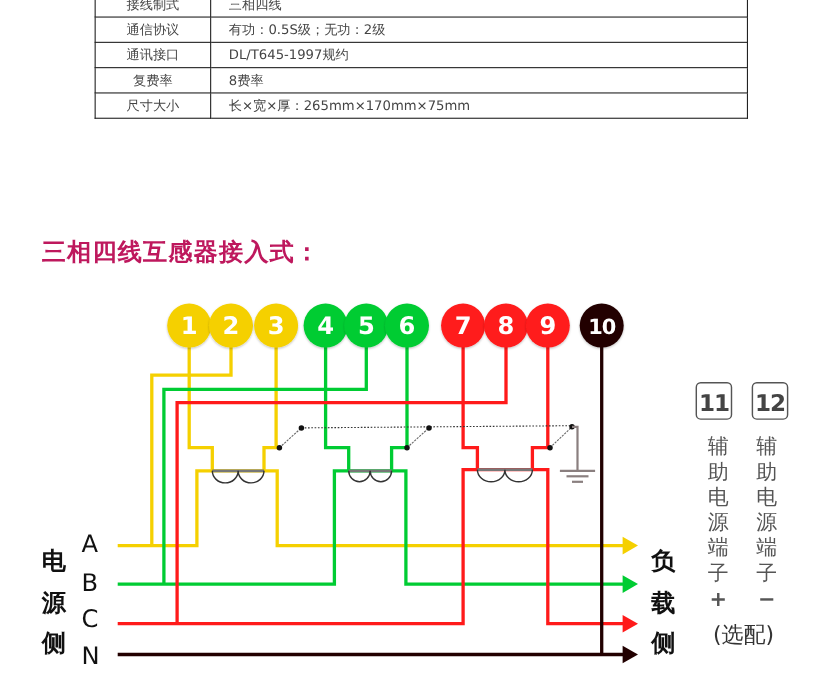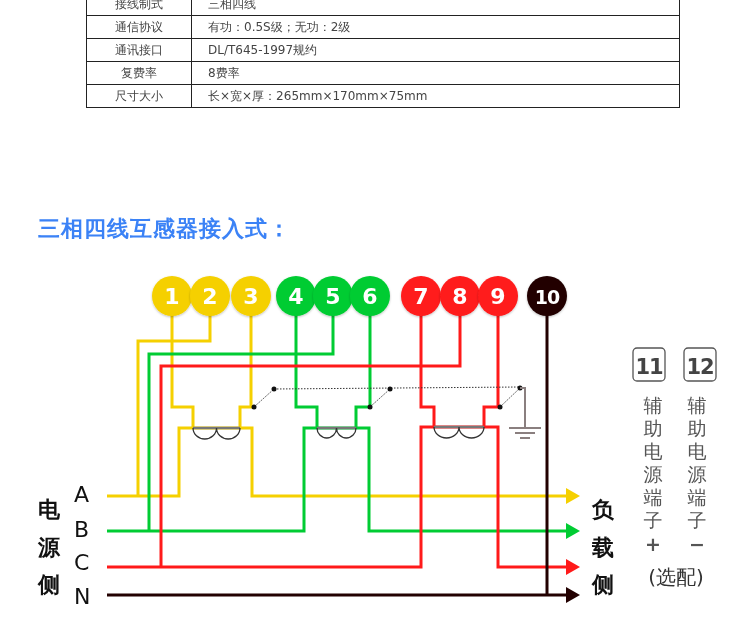--- a/index.html
+++ b/index.html
@@ -4,21 +4,21 @@
 <style>
   html, body { margin: 0; padding: 0; background: #ffffff; }
   body { width: 750px; height: 632px; position: relative; overflow: hidden;
          font-family: "DejaVu Sans", "Liberation Sans", sans-serif; color: #333; }
   .spec-table { position: absolute; left: 86px; top: -8px; width: 594px;
                 border-collapse: collapse; font-size: 12px; }
   .spec-table td { border: 1px solid #222; height: 22px; padding: 0; line-height: 22px; color: #444; }
   .spec-table td.k { width: 104px; text-align: center; }
   .spec-table td.v { padding-left: 16px; }
   .section-title { position: absolute; left: 38px; top: 214px; font-size: 22px; font-weight: bold;
-                   color: #3b82f6; letter-spacing: 1px; }
+                   color: #be185d; letter-spacing: 1px; }
   svg.diagram { position: absolute; left: 0; top: 0; }
   .term-label { font-family: "DejaVu Sans", sans-serif; font-weight: bold; fill: #fff; font-size: 22px; }
 </style>
 </head>
 <body>
 
 <table class="spec-table">
   <tbody>
     <tr>
         <td class="k">接线制式</td>

